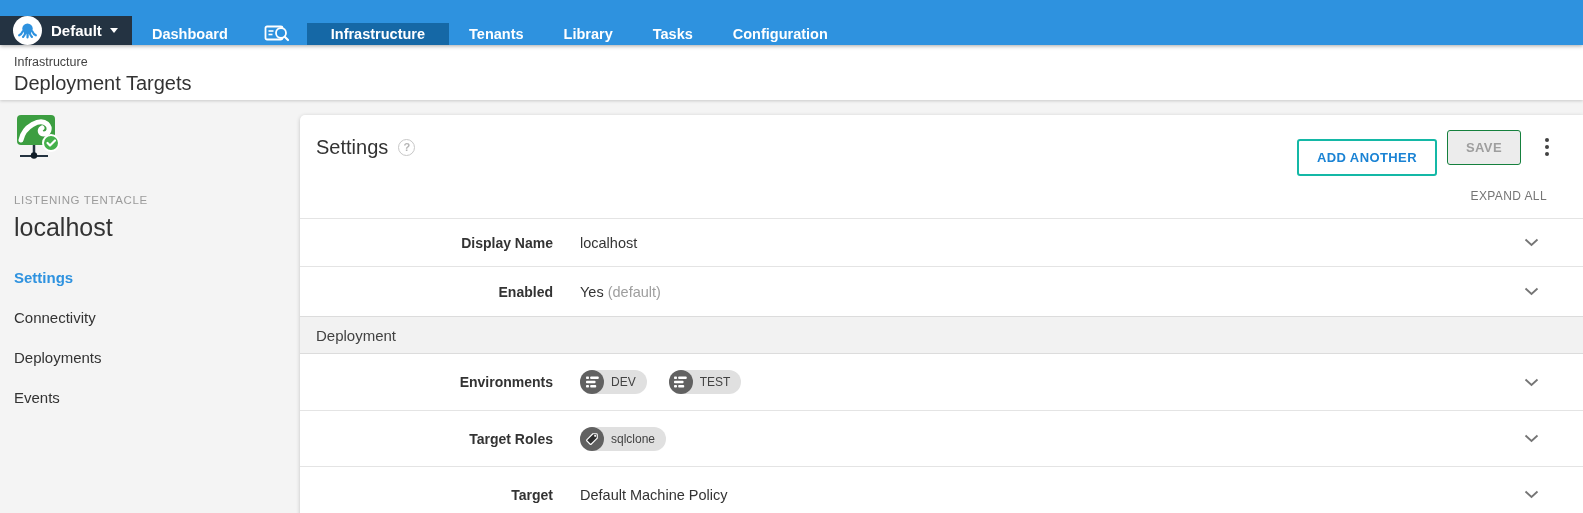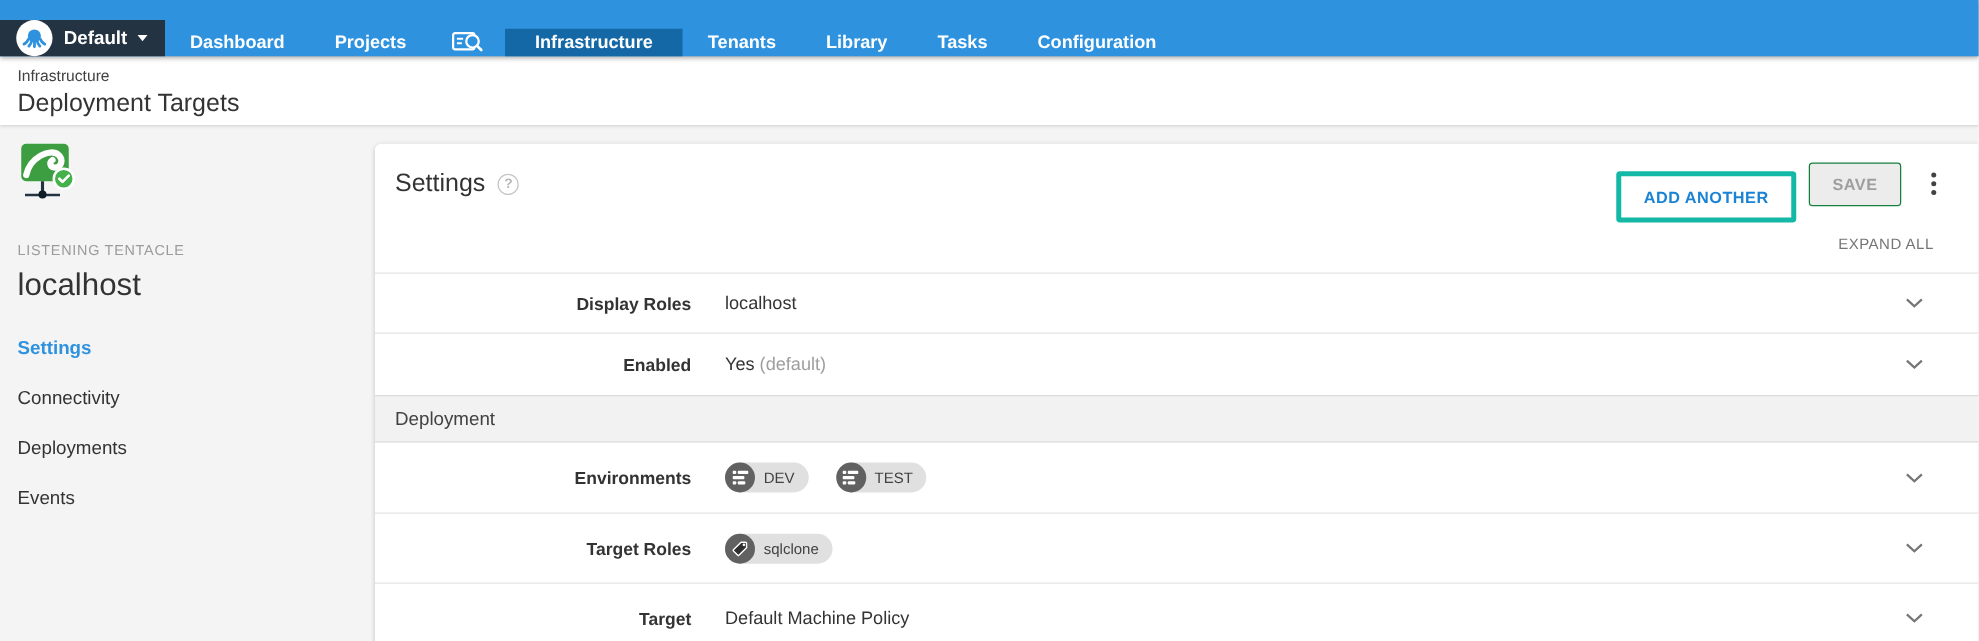--- a/index.html
+++ b/index.html
@@ -40,21 +40,21 @@
   .main-card { position:absolute; left:300px; top:115px; right:0; bottom:-10px; background:#fff;
                border-radius:5px 0 0 0; box-shadow:0 1px 4px rgba(0,0,0,.2); }
   .card-toolbar { display:flex; align-items:center; height:64px; padding:0 16px; }
   .settings-title { font-size:20px; color:#333; }
   .help-icon { width:17px; height:17px; border:1.5px solid #c7c7c7; border-radius:50%;
                color:#b5b5b5; font-size:11px; font-weight:bold; display:flex; align-items:center;
                justify-content:center; margin-left:10px; cursor:pointer; }
   .toolbar-spacer { flex:1; }
   .btn { font-size:13px; font-weight:bold; letter-spacing:.4px; padding:9px 18px;
          border-radius:3px; cursor:pointer; }
-  .btn-add { color:#1b83d4; border:4px solid #14b8a6; background:#fff;margin-top:20px; }
+  .btn-add { color:#1b83d4; border:2px solid #14b8a6; background:#fff;margin-top:20px; }
   .btn-save { color:#9e9e9e; background:#ececec; border:1px solid #15803d; margin-left:10px; }
   .overflow-menu { margin:0 13px 0 19px; display:flex; flex-direction:column; gap:3px;
                    cursor:pointer; padding:5px; }
   .overflow-menu span { width:4px; height:4px; border-radius:50%; background:#424242; }
 
   .expand-row { text-align:right; padding:7px 36px 14px 0; }
   .expand-all { font-size:12px; color:#757575; letter-spacing:.4px; cursor:pointer; }
 
   .form-row { display:flex; align-items:center; border-top:1px solid #e4e4e4; }
   .h48 { height:48px; } .h50 { height:50px;align-items:center; } .h56 { height:56px; }
@@ -90,21 +90,20 @@
           <path d="M14.5 14.5 q0.5 3 2.5 4.8"></path>
           <path d="M17.5 13 q1.5 3.5 4 4.5"></path>
         </g>
       </svg>
     </span>
     <span class="space-label">Default</span>
     <span class="caret-down"></span>
   </div>
   <div class="nav-items">
     <div class="nav-item">Dashboard</div>
-    <div class="nav-item">Projects</div>
     <div class="nav-item nav-search">
       <span style="display:flex;">
         <svg width="27" height="22" viewBox="0 0 27 22" fill="none">
           <rect x="1.5" y="3.5" width="17" height="13" rx="1.5" stroke="#fff" stroke-width="1.8"></rect>
           <line x1="4.5" y1="8" x2="9.5" y2="8" stroke="#fff" stroke-width="1.6"></line>
           <line x1="4.5" y1="11.5" x2="8.5" y2="11.5" stroke="#fff" stroke-width="1.6"></line>
           <circle cx="17" cy="10" r="5" fill="#2e92df" stroke="#fff" stroke-width="1.8"></circle>
           <line x1="20.7" y1="13.7" x2="24" y2="17" stroke="#fff" stroke-width="2.2" stroke-linecap="round"></line>
         </svg>
       </span>
@@ -157,21 +156,21 @@
         <span></span>
         <span></span>
     </span>
   </div>
 
   <div class="expand-row">
     <span class="expand-all">EXPAND ALL</span>
   </div>
 
   <div class="form-row h48">
-    <span class="row-label">Display Roles</span>
+    <span class="row-label">Display Name</span>
     <span class="row-value">localhost</span>
     <span class="row-chevron">
       <svg width="15" height="9" viewBox="0 0 15 9" fill="none">
           <path d="M1.5 1.5 L7.5 7 L13.5 1.5" stroke="#757575" stroke-width="1.8"></path>
         </svg>
     </span>
   </div>
 
   <div class="form-row h50">
     <span class="row-label">Enabled</span>

